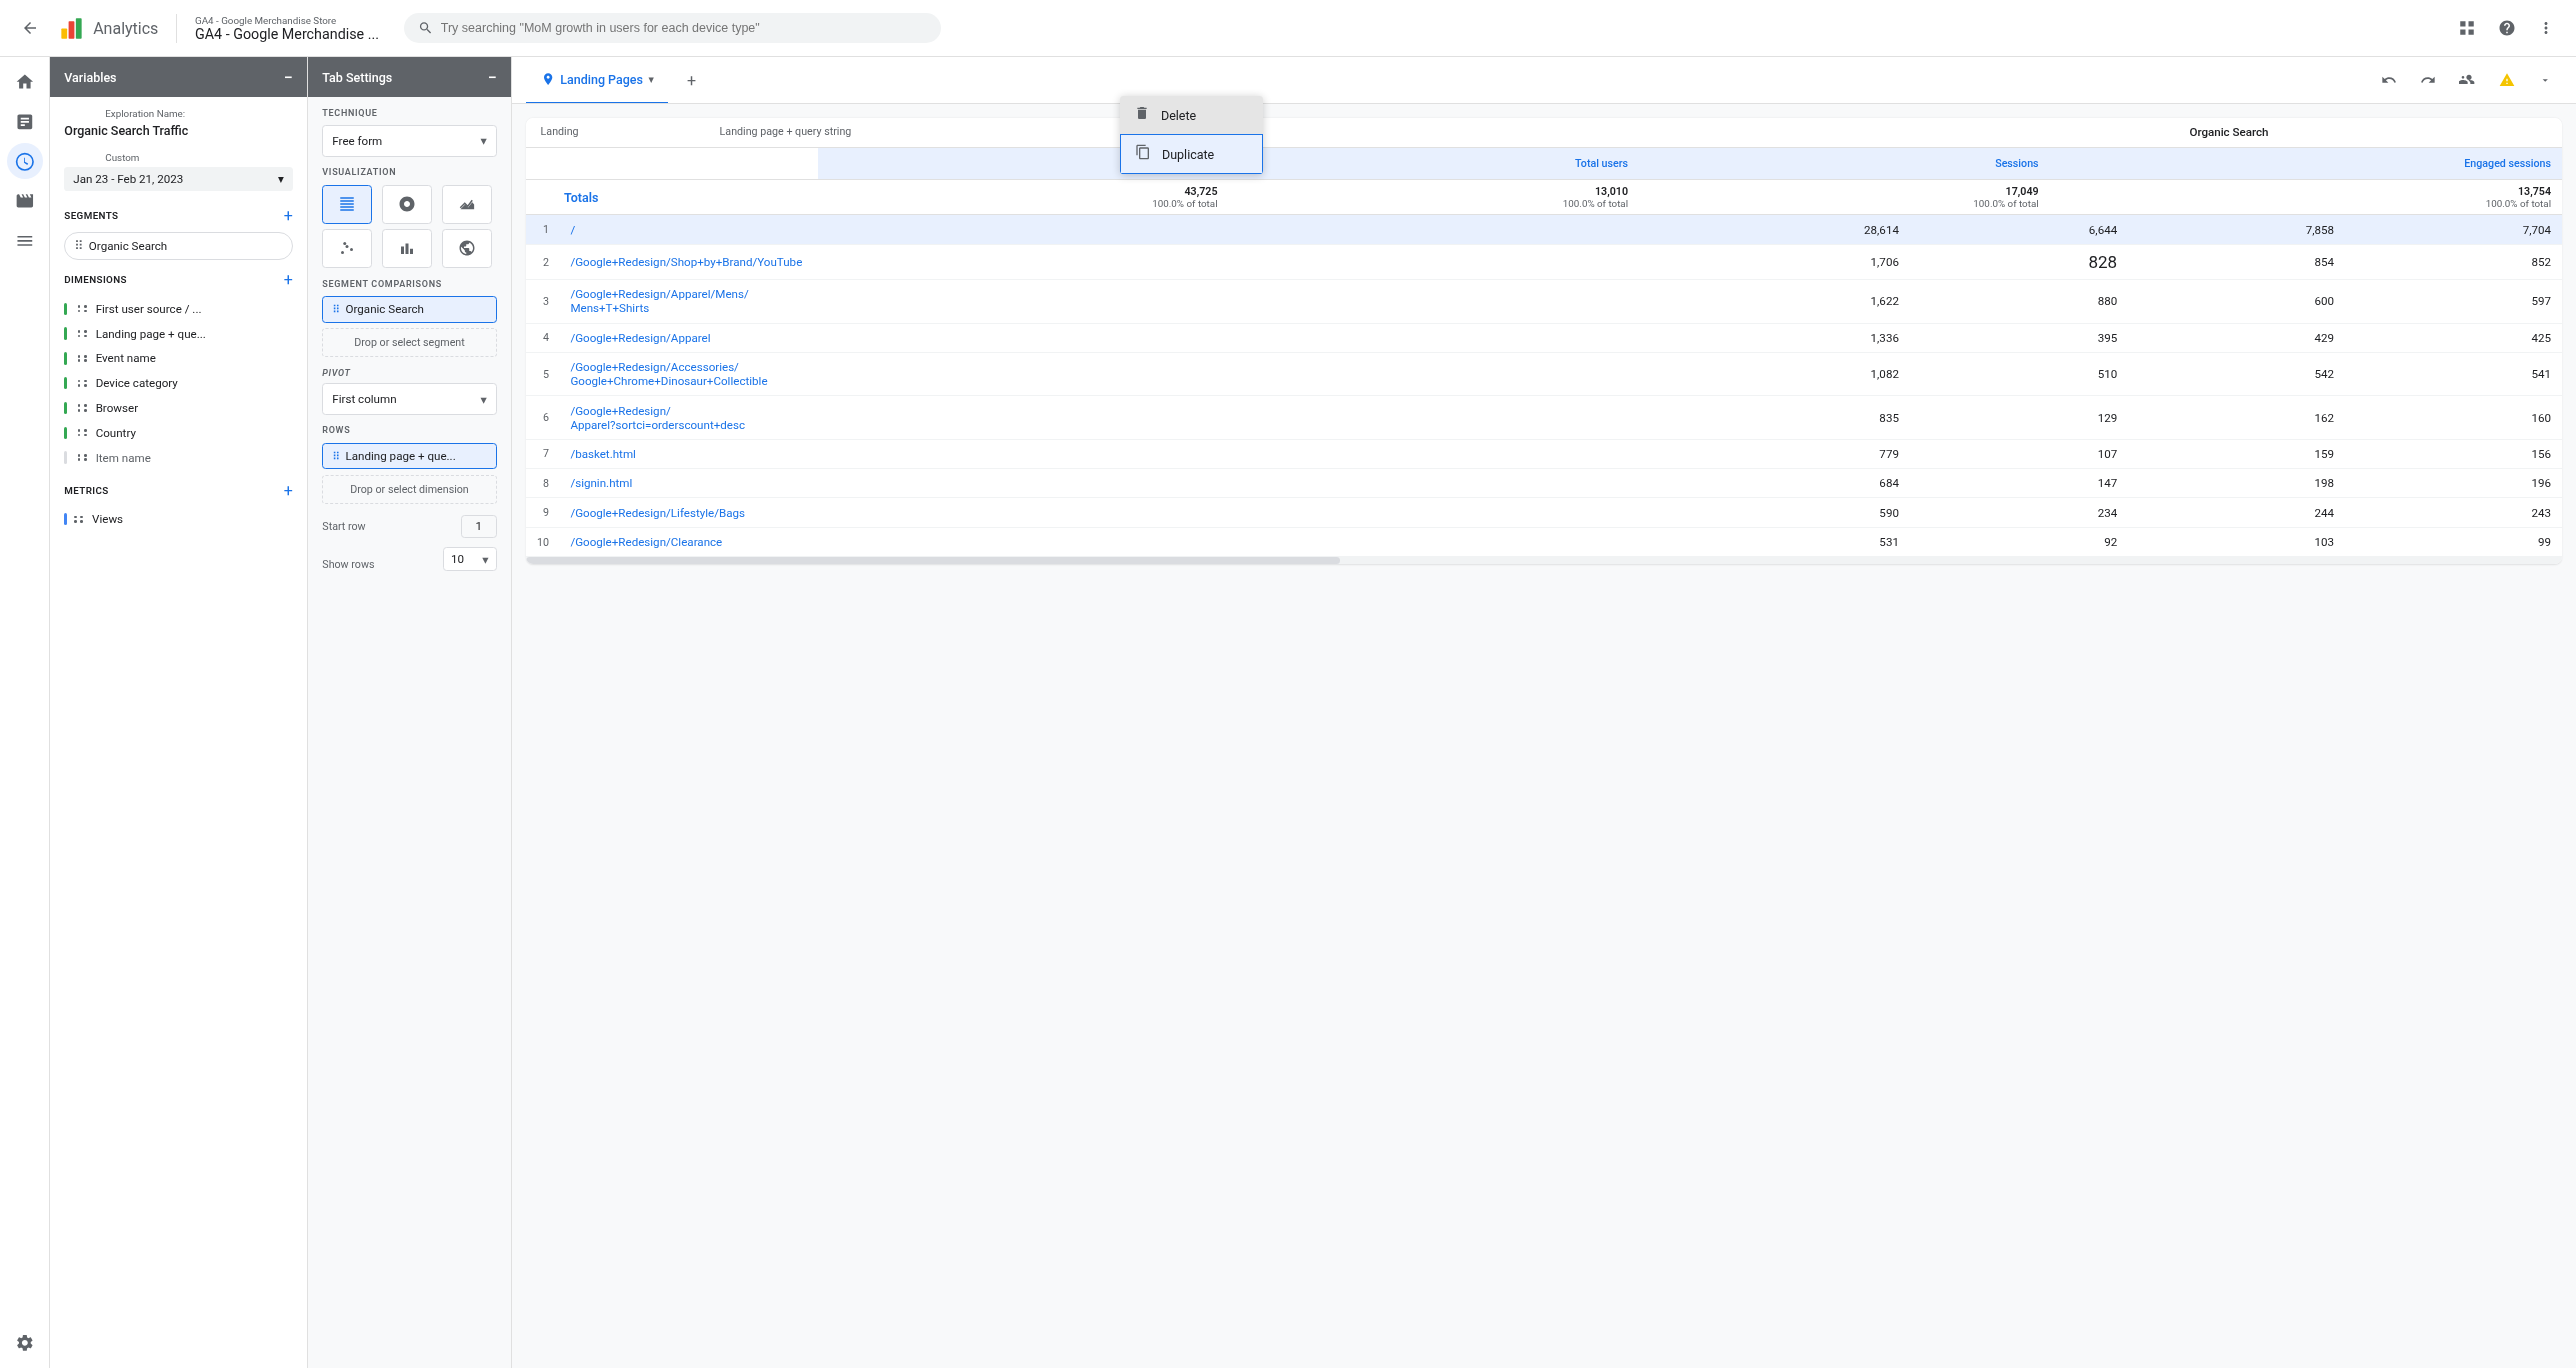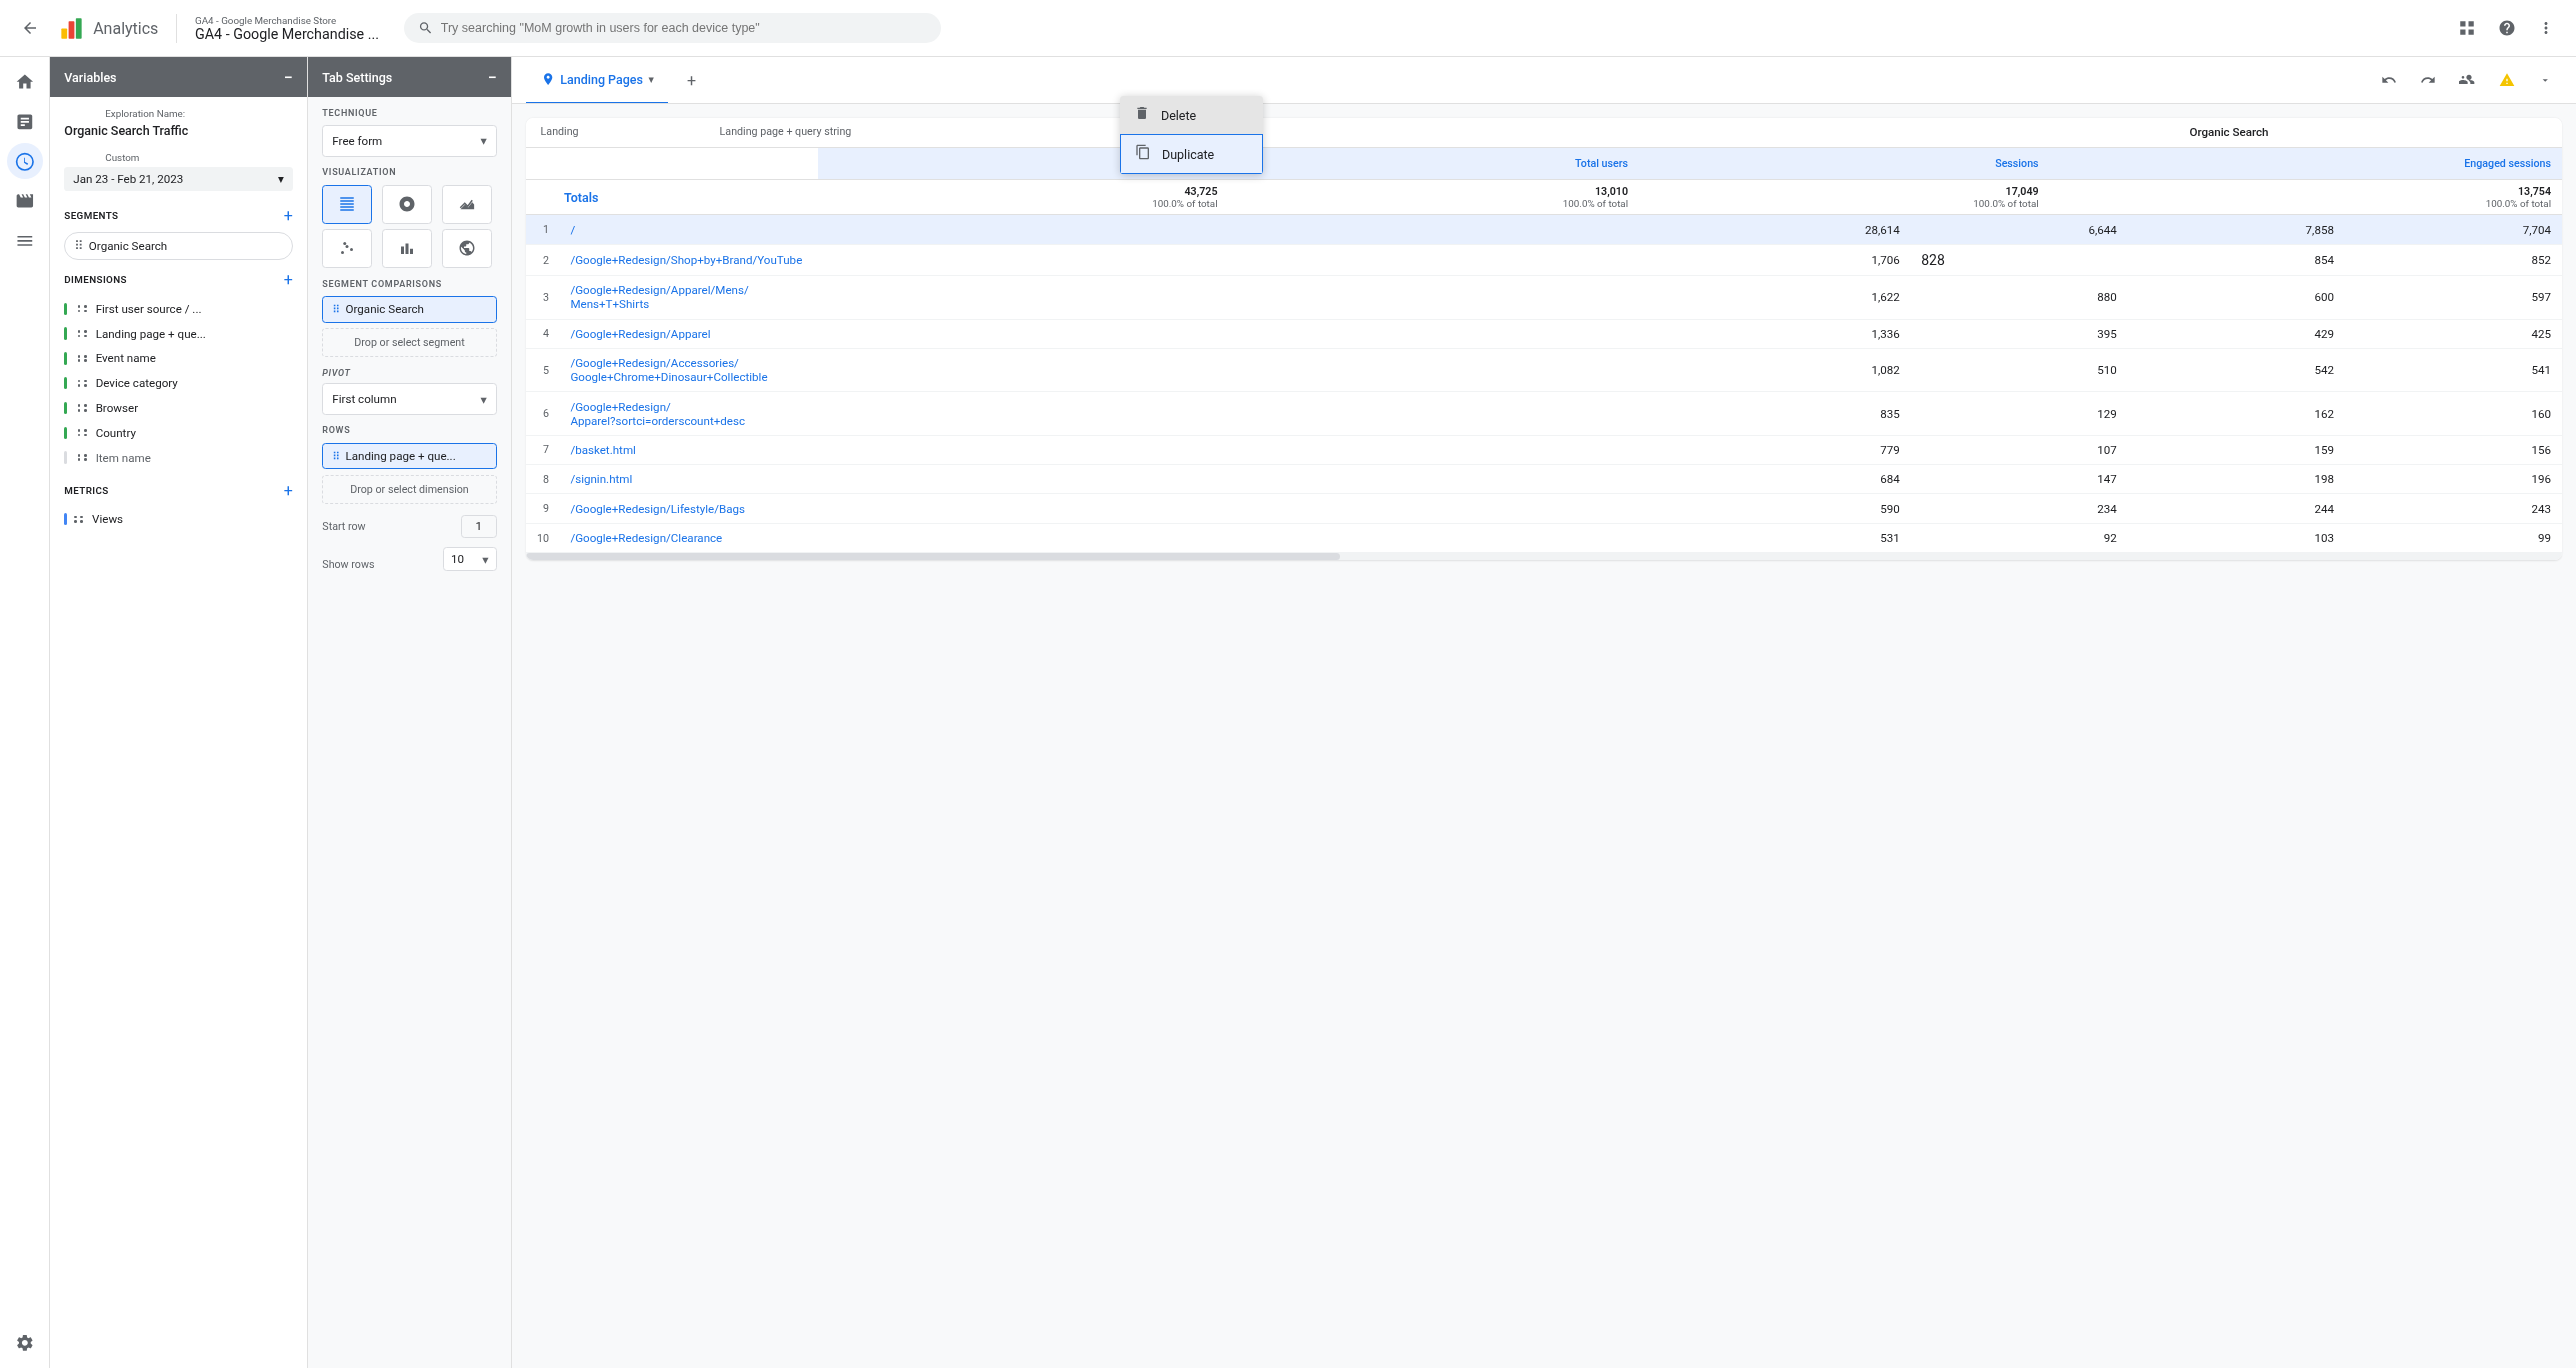--- a/index.html
+++ b/index.html
@@ -531,21 +531,21 @@
     <td style="padding:7.2px 10.7px;font-size:11.6px;color:#1a73e8;cursor:pointer;text-align:left;border-bottom:0.9px solid #f1f3f4;background:#e8f0fe;">/</td>
     <td style="padding:7.2px 10.7px;font-size:11.6px;text-align:right;border-bottom:0.9px solid #f1f3f4;background:#e8f0fe;">28,614</td>
     <td style="padding:7.2px 10.7px;font-size:11.6px;text-align:right;border-bottom:0.9px solid #f1f3f4;background:#e8f0fe;">6,644</td>
     <td style="padding:7.2px 10.7px;font-size:11.6px;text-align:right;border-bottom:0.9px solid #f1f3f4;background:#e8f0fe;">7,858</td>
     <td style="padding:7.2px 10.7px;font-size:11.6px;text-align:right;border-bottom:0.9px solid #f1f3f4;background:#e8f0fe;">7,704</td>
   </tr>
                 <tr style="">
     <td style="padding:7.2px 10.7px;font-size:10.7px;color:#5f6368;width:27px;text-align:right;border-bottom:0.9px solid #f1f3f4;">2</td>
     <td style="padding:7.2px 10.7px;font-size:11.6px;color:#1a73e8;cursor:pointer;text-align:left;border-bottom:0.9px solid #f1f3f4;">/Google+Redesign/Shop+by+Brand/YouTube</td>
     <td style="padding:7.2px 10.7px;font-size:11.6px;text-align:right;border-bottom:0.9px solid #f1f3f4;">1,706</td>
-    <td style="padding:7.2px 10.7px;font-size:14px;text-align:left;border-bottom:0.9px solid #f1f3f4;">828</td>
+    <td style="padding:7.2px 10.7px;font-size:17px;text-align:right;border-bottom:0.9px solid #f1f3f4;">828</td>
     <td style="padding:7.2px 10.7px;font-size:11.6px;text-align:right;border-bottom:0.9px solid #f1f3f4;">854</td>
     <td style="padding:7.2px 10.7px;font-size:11.6px;text-align:right;border-bottom:0.9px solid #f1f3f4;">852</td>
   </tr>
                 <tr style="">
     <td style="padding:7.2px 10.7px;font-size:10.7px;color:#5f6368;width:27px;text-align:right;border-bottom:0.9px solid #f1f3f4;">3</td>
     <td style="padding:7.2px 10.7px;font-size:11.6px;color:#1a73e8;cursor:pointer;text-align:left;border-bottom:0.9px solid #f1f3f4;">/Google+Redesign/Apparel/Mens/<br>Mens+T+Shirts</td>
     <td style="padding:7.2px 10.7px;font-size:11.6px;text-align:right;border-bottom:0.9px solid #f1f3f4;">1,622</td>
     <td style="padding:7.2px 10.7px;font-size:11.6px;text-align:right;border-bottom:0.9px solid #f1f3f4;">880</td>
     <td style="padding:7.2px 10.7px;font-size:11.6px;text-align:right;border-bottom:0.9px solid #f1f3f4;">600</td>
     <td style="padding:7.2px 10.7px;font-size:11.6px;text-align:right;border-bottom:0.9px solid #f1f3f4;">597</td>

